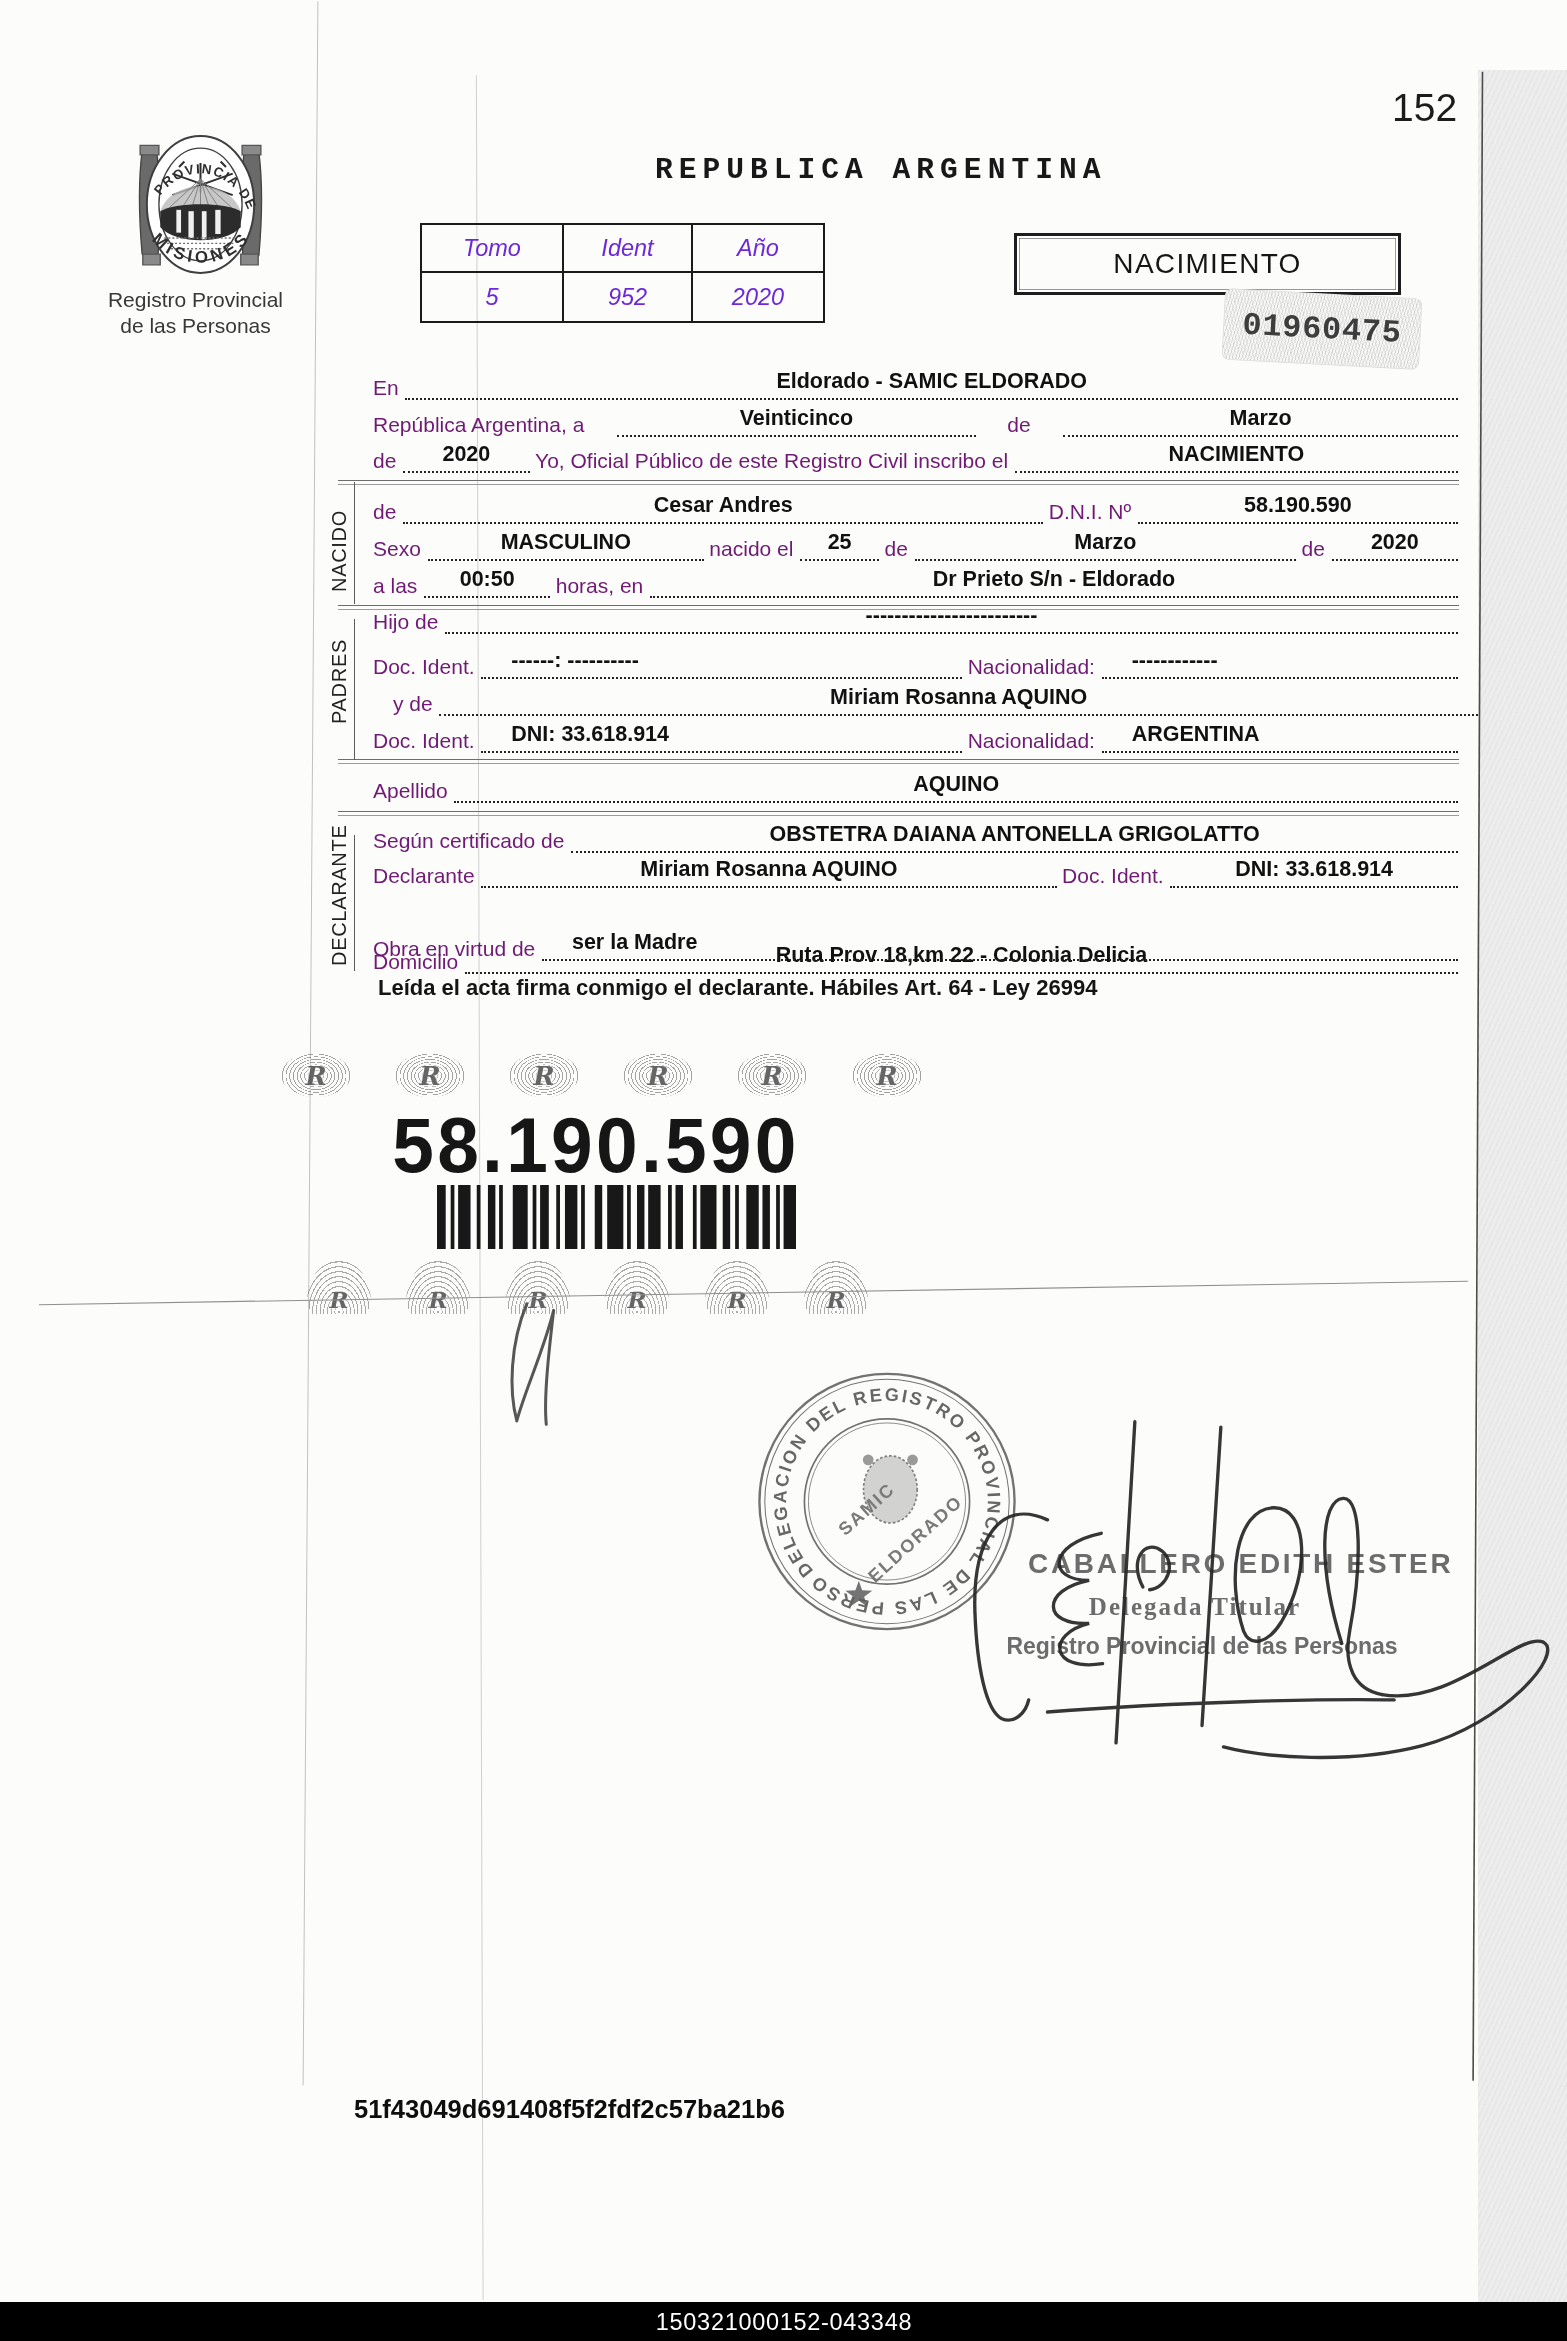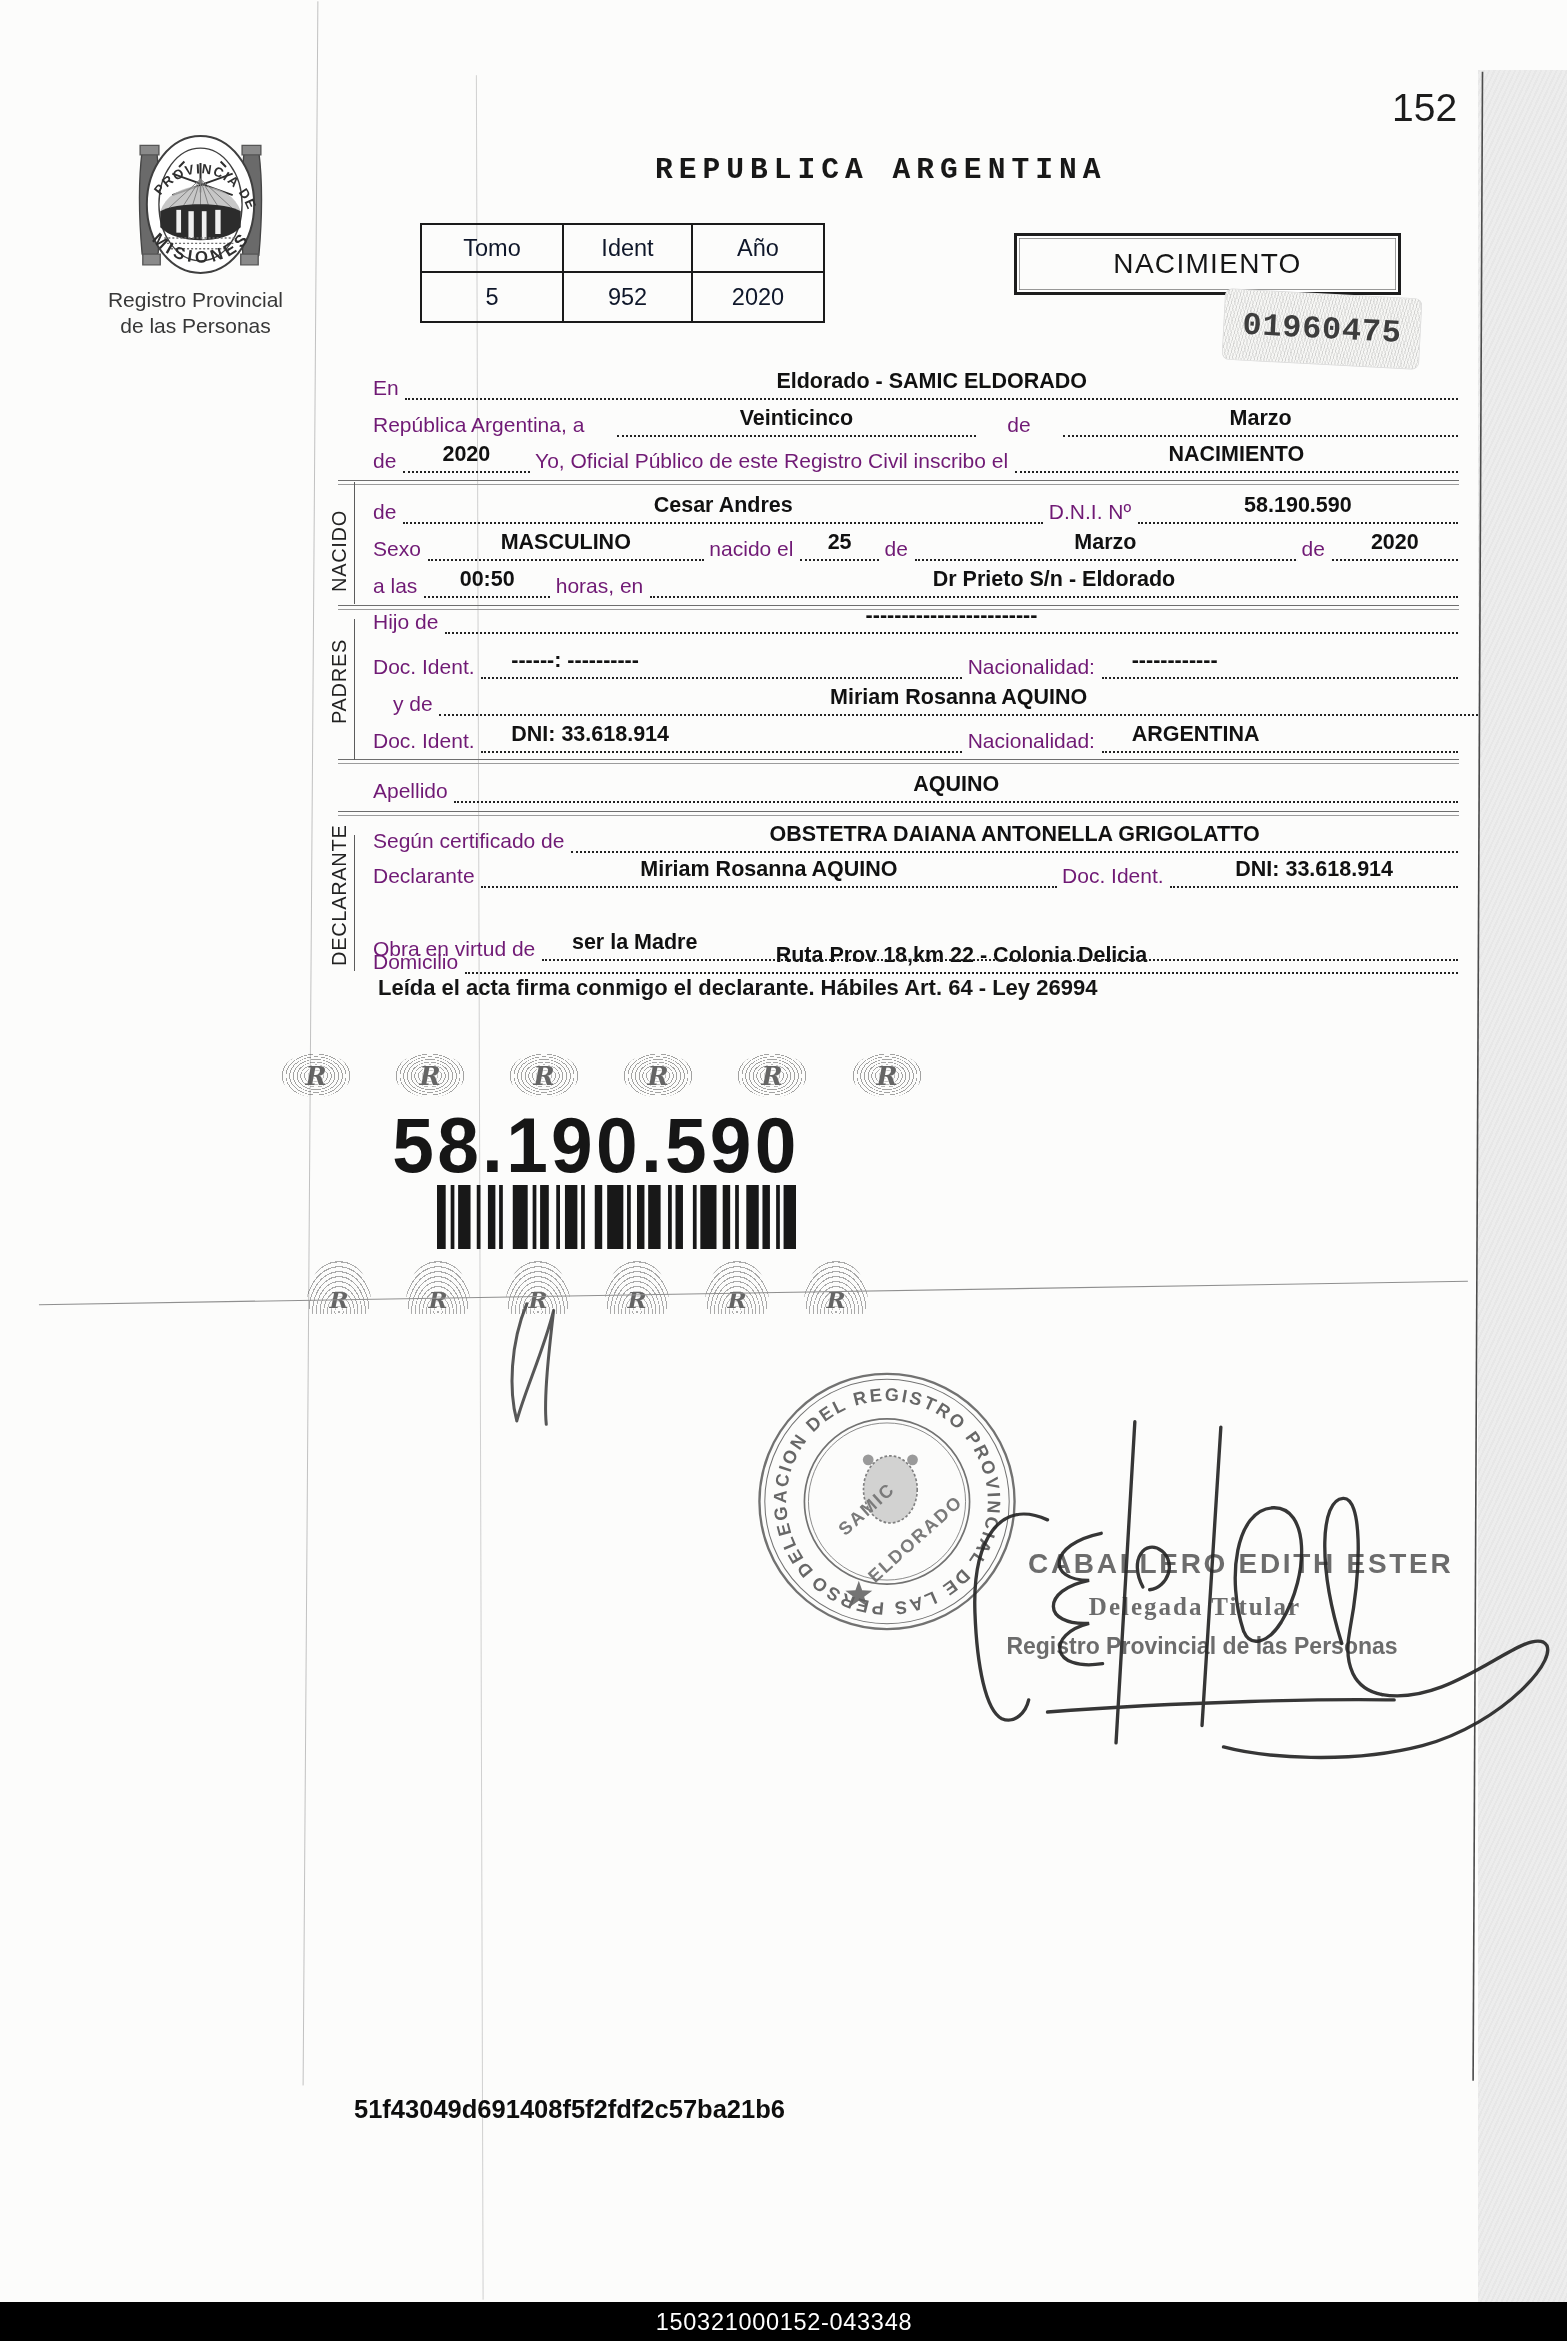--- a/index.html
+++ b/index.html
@@ -8,21 +8,21 @@
   .abs{position:absolute;}
   
   .scan-margin{position:absolute;left:1478px;top:70px;width:89px;height:2233px;
     background:repeating-linear-gradient(115deg,#e7e7e7 0 2px,#ededed 2px 4.7px);}
   
   .doc-title{position:absolute;left:655px;top:153px;font-family:"Liberation Mono",monospace;
     font-weight:bold;font-size:29.6px;letter-spacing:6px;color:#181818;}
   .page-num{position:absolute;left:1392px;top:86px;font-size:39px;color:#1c1c1c;}
   
   .rec-table{position:absolute;left:420px;top:223px;border-collapse:collapse;}
-  .rec-table td{border:2px solid #1a1a1a;text-align:center;font-size:23.5px;color:#0f172a;}
+  .rec-table td{border:2px solid #1a1a1a;text-align:center;font-size:23.5px;color:#6d28d9;font-style:italic;}
   .rec-table tr:first-child td{height:44px;}
   .rec-table tr:last-child td{height:46px;}
   .rec-table td:nth-child(1){width:138px;}
   .rec-table td:nth-child(2){width:125px;}
   .rec-table td:nth-child(3){width:128px;}
   .rec-table{border:1.3px solid #1a1a1a;}
   
   .act-box{position:absolute;left:1014px;top:233px;width:381px;height:56px;border:3.4px solid #1d1d1d;
     box-shadow:inset 0 0 0 2px #fff,inset 0 0 0 2.7px #777;display:flex;align-items:center;justify-content:center;
     font-size:28px;letter-spacing:1.3px;color:#161616;font-weight:500;}

